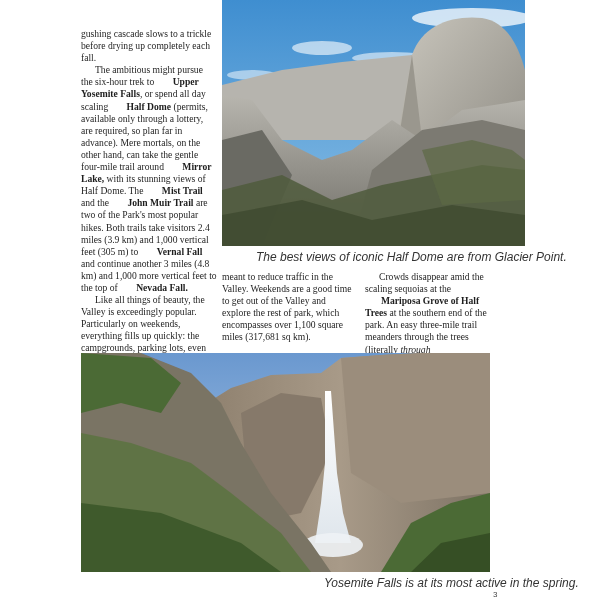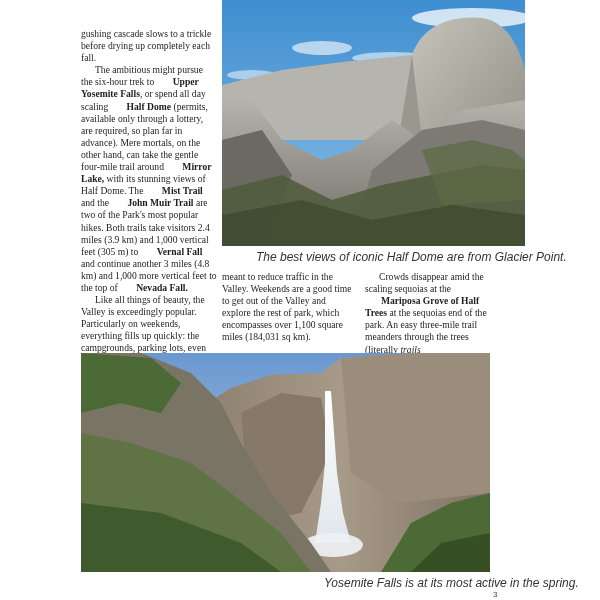--- a/index.html
+++ b/index.html
@@ -55,25 +55,25 @@
 
     <path d="M0 190 L60 175 L110 200 L160 185 L210 175 L260 165 L303 170 L303 246 L0 246 Z" fill="#4f5a3c" opacity="0.85"></path>
     <path d="M200 150 L250 140 L290 150 L303 160 L303 200 L220 205 Z" fill="#5d6a45" opacity="0.7"></path>
     <path d="M0 215 L80 200 L150 220 L230 205 L303 215 L303 246 L0 246 Z" fill="#3e4a2f" opacity="0.8"></path>
   </svg>
 </div>
 
 <div class="caption" style="left:256px; top:250px;">The best views of iconic Half Dome are from Glacier Point.</div>
 
 <div class="col" style="left:222px; top:271px; width:132px;">
-    <p><span>meant to reduce traffic in the Valley. Weekends are a good time to get out of the Valley and explore the rest of park, which encompasses over 1,100 square miles (184,031 sq km).</span></p>
+    <p><span>meant to reduce traffic in the Valley. Weekends are a good time to get out of the Valley and explore the rest of park, which encompasses over 1,100 square miles (317,681 sq km).</span></p>
   </div>
 
 <div class="col" style="left:365px; top:271px; width:132px;">
-    <p class="indent"><span>Crowds disappear amid the scaling sequoias at the </span><b>Mariposa Grove of Half Trees</b><span> at the sequoias end of the park. An easy three-mile trail meanders through the trees (literally </span><i>trails</i></p>
+    <p class="indent"><span>Crowds disappear amid the scaling sequoias at the </span><b>Mariposa Grove of Half Trees</b><span> at the southern end of the park. An easy three-mile trail meanders through the trees (literally </span><i>through</i></p>
   </div>
 
 <div class="photo" style="left:81px; top:353px; width:409px; height:219px;" title="Yosemite Falls cascading down granite cliffs">
   <svg width="409" height="219" viewBox="0 0 409 219" xmlns="http://www.w3.org/2000/svg">
     <defs>
       <linearGradient id="sky2" x1="0" y1="0" x2="0" y2="1">
         <stop offset="0" stop-color="#6a98cf"></stop>
         <stop offset="1" stop-color="#b8d0ea"></stop>
       </linearGradient>
       <linearGradient id="wall2" x1="0" y1="0" x2="1" y2="0">

